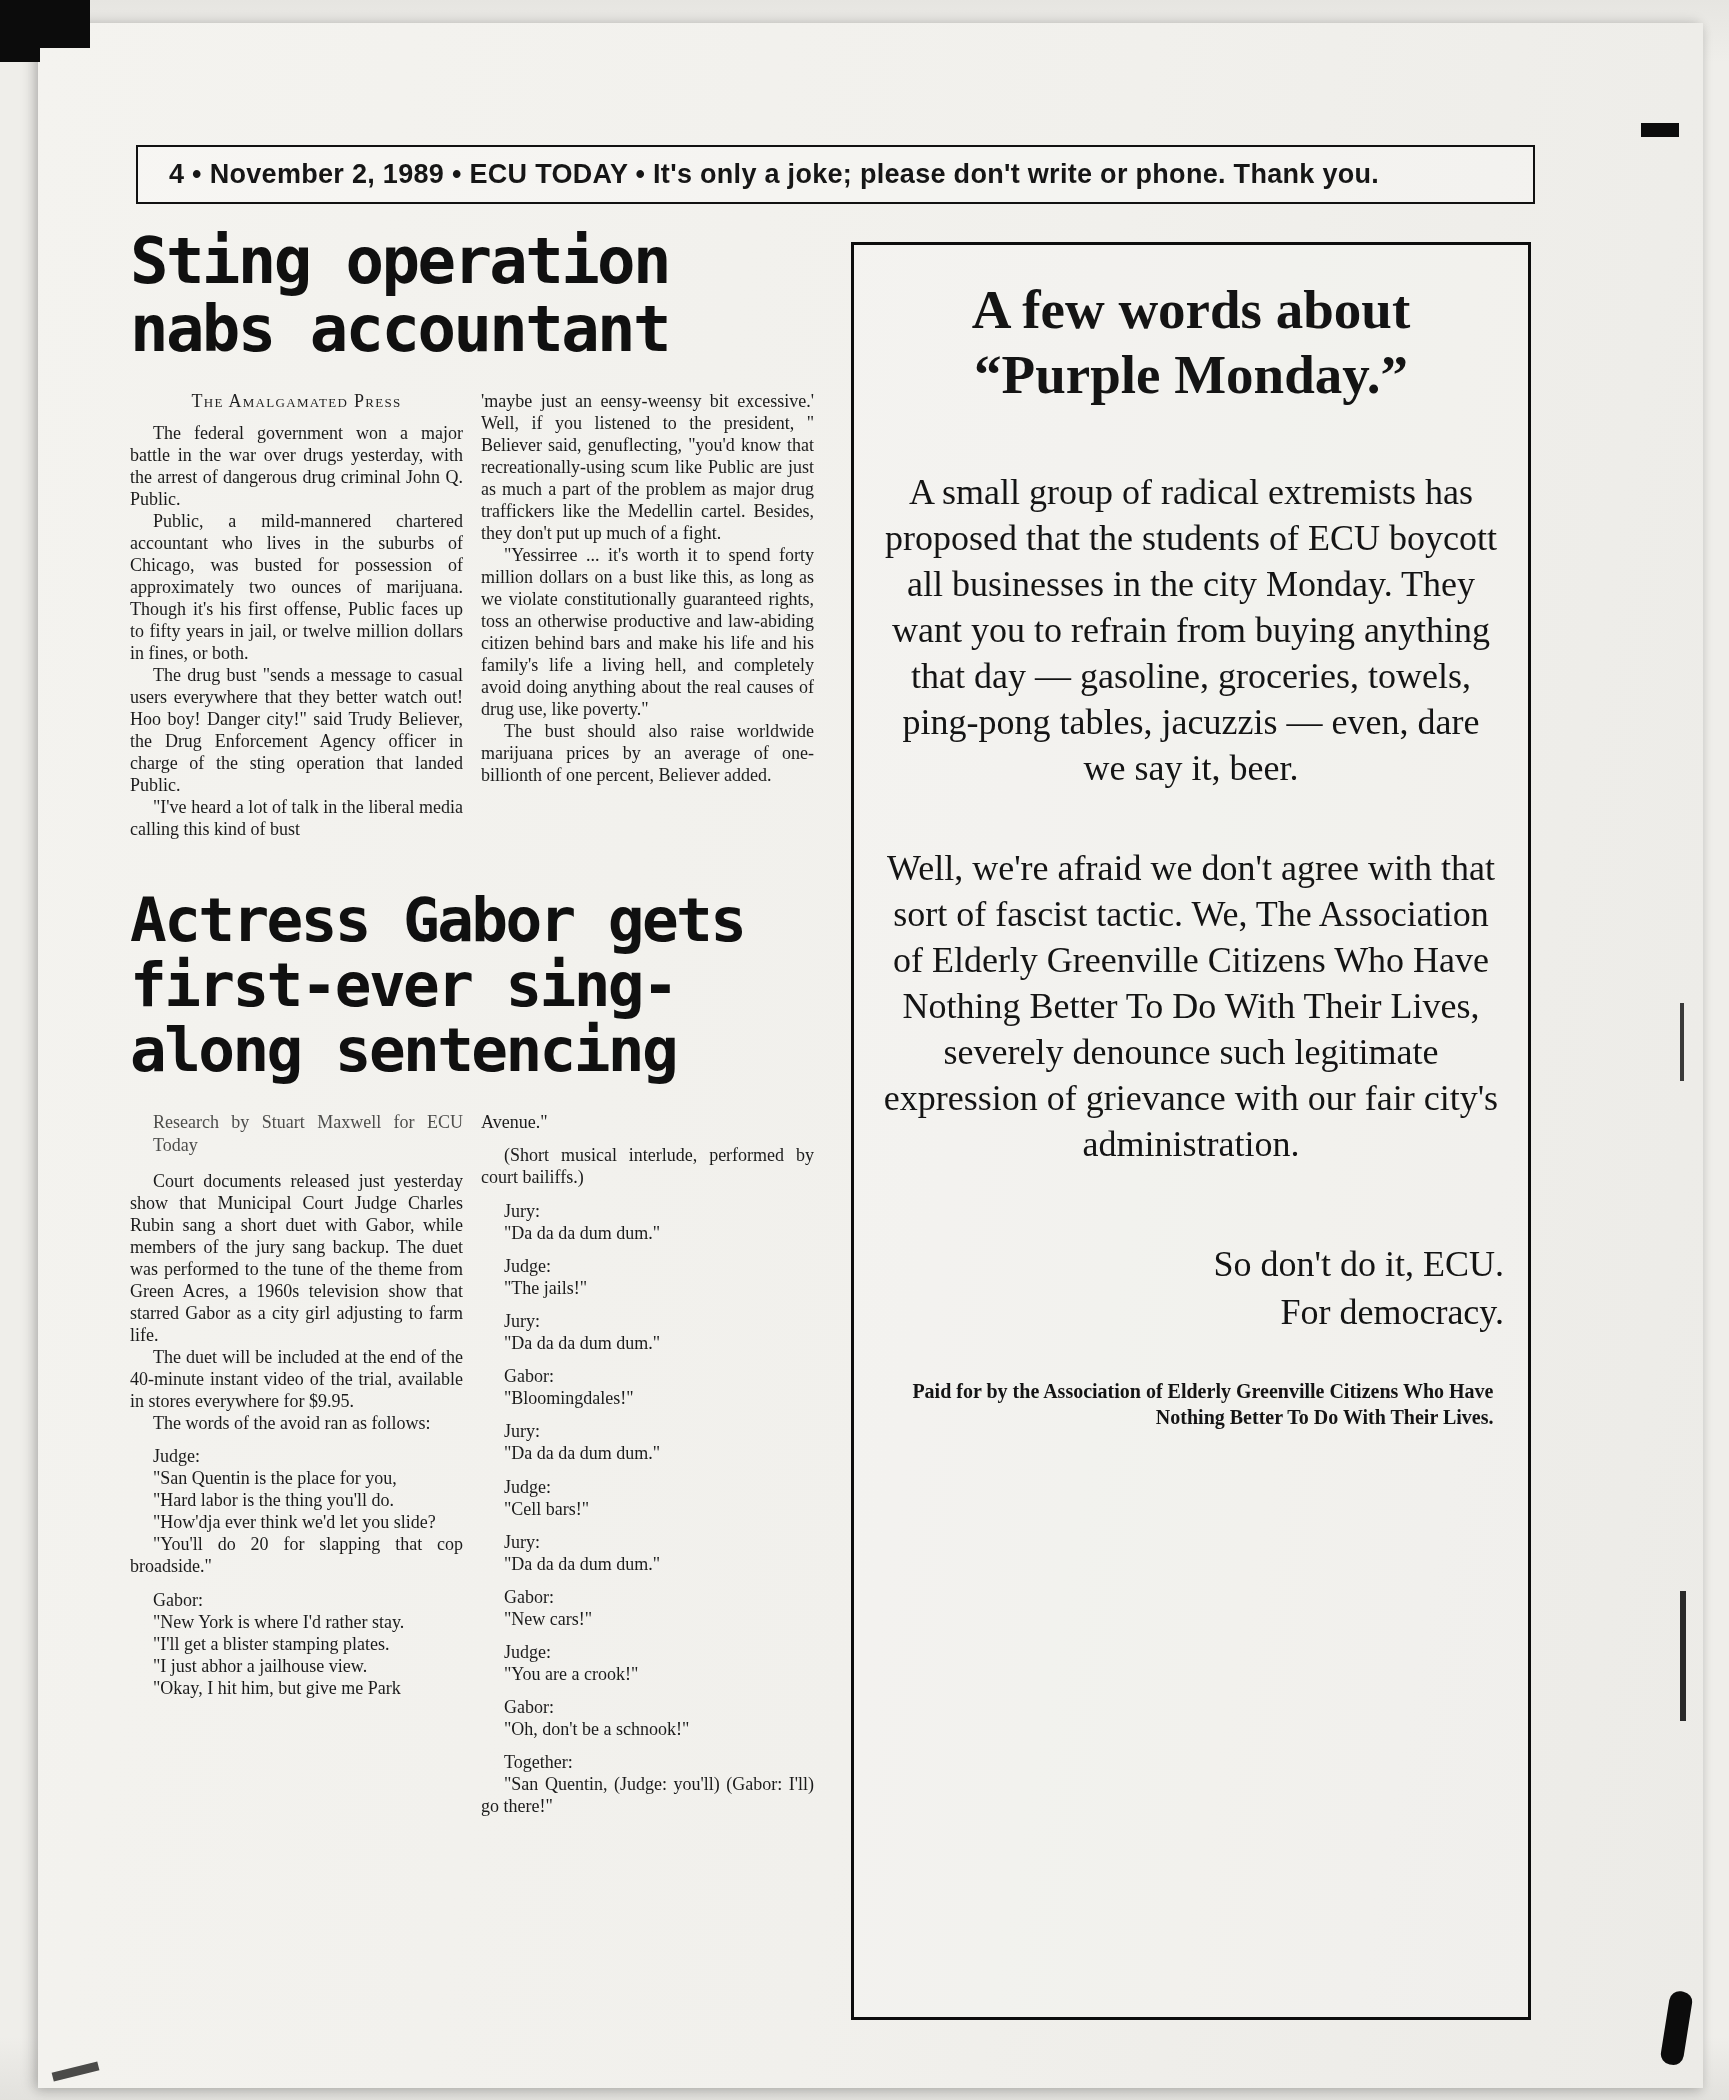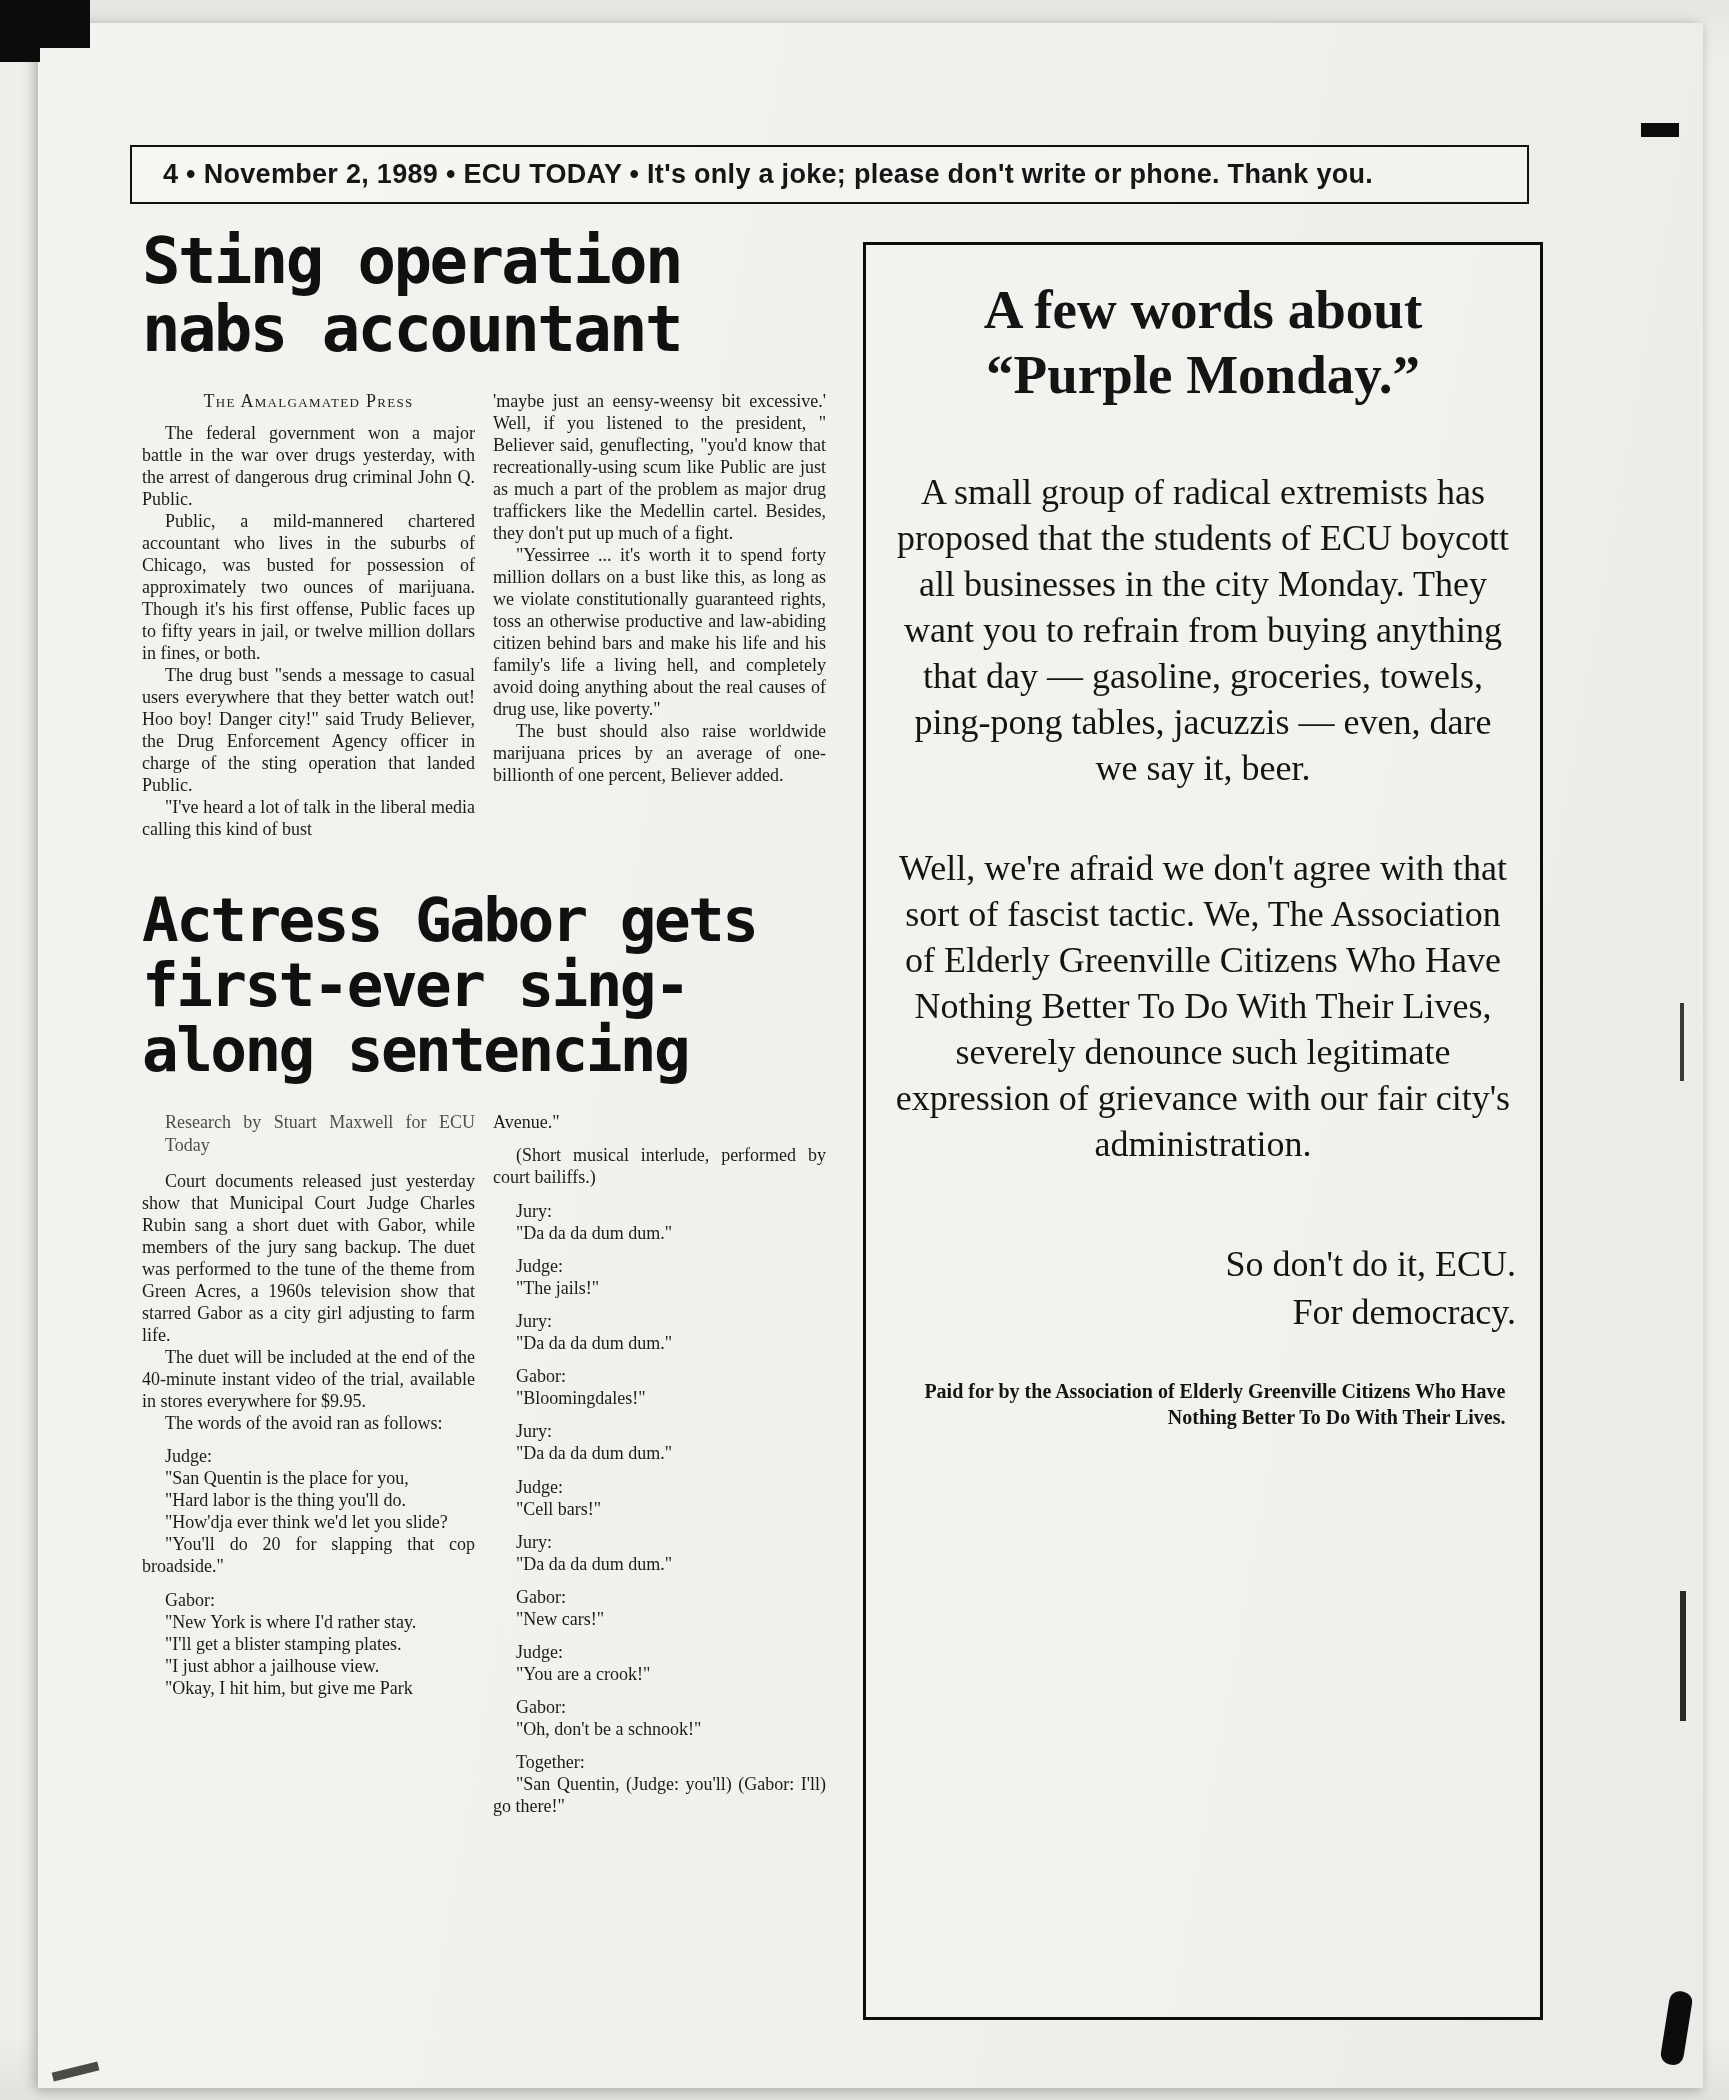--- a/index.html
+++ b/index.html
@@ -26,40 +26,40 @@
   .art-tl2 { left: 0; top: 48px; width: 40px; height: 14px; }
   .art-tr { right: 50px; top: 123px; width: 38px; height: 14px; }
   .art-edge-r { right: 43px; top: 1591px; width: 6px; height: 130px; background:#2a2a2a; }
   .art-edge-r2 { right: 45px; top: 1003px; width: 4.3px; height: 78px; background:#3a3a3a; }
   .art-br { right: 42px; bottom: 35px; width: 22.5px; height: 74px; border-radius: 10.4px; transform: rotate(9deg); }
   .art-bl { left: 52px; bottom: 24px; width: 47px; height: 8.6px; background:#4a4a48; transform: rotate(-14deg); }
 
   
   .masthead {
     position: absolute;
-    left: 130px; top: 145px;
+    left: 136px; top: 145px;
     width: 1399px; height: 59px;
     border: 2.6px solid #111;
     box-sizing: border-box;
     display: flex; align-items: center;
     background: rgba(255,255,255,0.25);
   }
   .masthead-text {
     font-family: "Liberation Sans", sans-serif;
     font-weight: 700;
     font-size: 27px;
     color: #161616;
     padding-left: 31px;
     letter-spacing: 0.3px;
     white-space: nowrap;
   }
 
   .main {
     position: absolute;
-    left: 142px; top: 223px;
+    left: 130px; top: 223px;
     width: 1401px;
     display: flex;
     align-items: flex-start;
   }
   .left-col { width: 692px; color: #1b1b1b; }
 
   .headline {
     font-family: "DejaVu Sans Mono", monospace;
     font-weight: 800;
     color: #101010;

